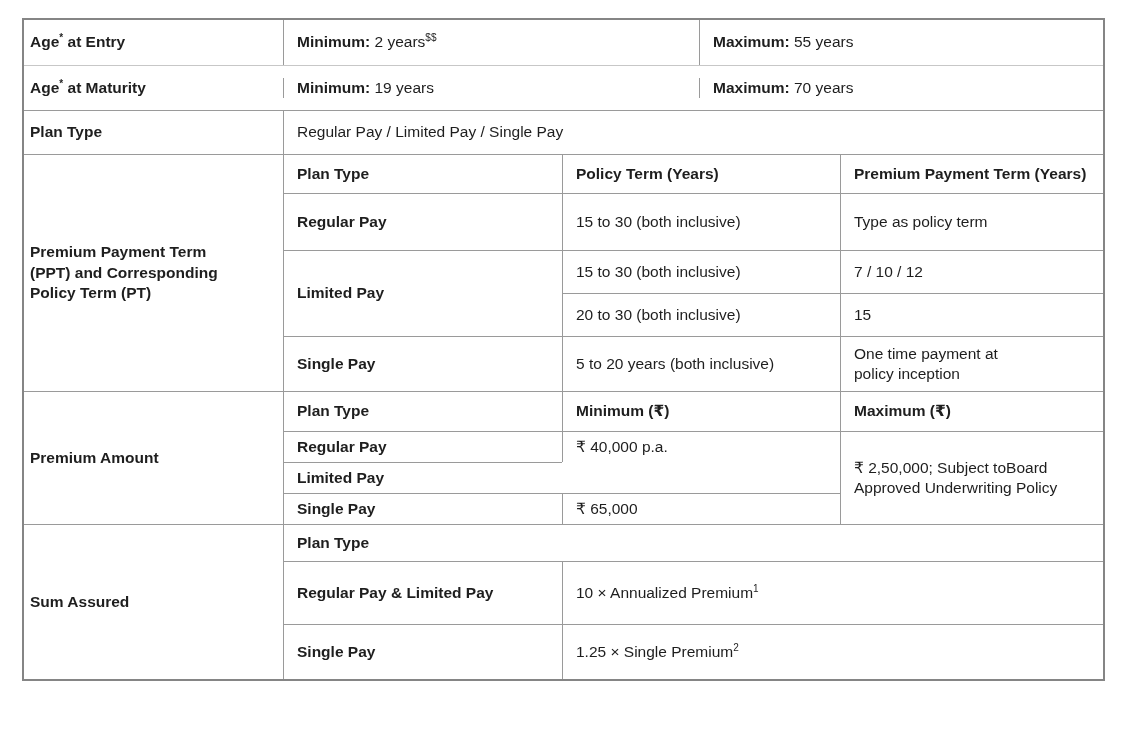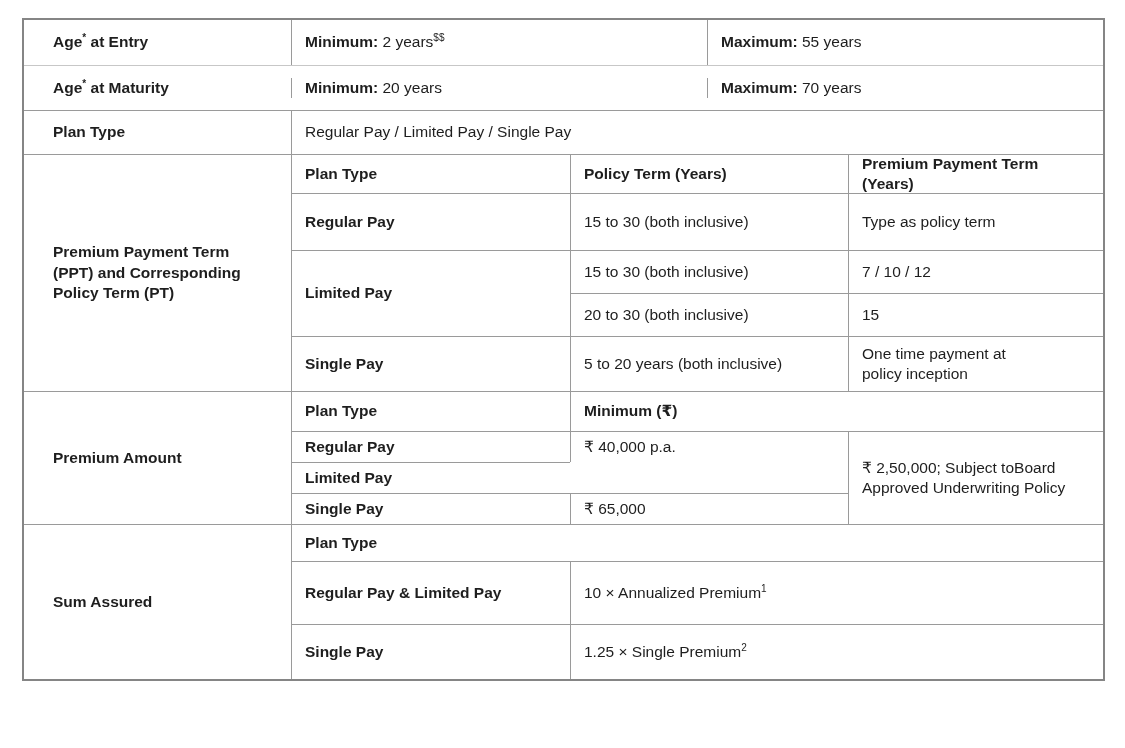--- a/index.html
+++ b/index.html
@@ -6,21 +6,21 @@
   html, body { background: #ffffff; }
   body {
     width: 1125px; height: 748px; position: relative;
     font-family: "Liberation Sans", "DejaVu Sans", sans-serif;
     font-size: 15.5px; color: #1e1e1e;
   }
   .tbl { position: absolute; left: 22px; top: 18px; width: 1083px; border: 2px solid #858585; background: #fff; }
   .band { display: flex; }
   .band + .band { border-top: 1.5px solid #9a9a9a; }
   .band.light-top { border-top-color: #c7c7c7; align-items: center; }
-  .lbl { flex: 0 0 260px; border-right: 1.5px solid #9a9a9a; display: flex; align-items: center; padding: 0 21px; font-weight: 700; margin-left: 8px; }
+  .lbl { flex: 0 0 260px; border-right: 1.5px solid #9a9a9a; display: flex; align-items: center; padding: 0 6px; font-weight: 700; }
   .lbl .txt { max-width: 200px; }
   .bc { flex: 1; min-width: 0; display: flex; }
   .cell { display: flex; align-items: center; padding: 0 13px; min-width: 0; }
   .cell.minc { flex: 0 0 416px; border-right: 1.5px solid #9a9a9a; }
   .cell.grow { flex: 1; }
   .h45 { height: 45px; } .h44 { height: 44px; } .h42 { height: 42px; }
   .grid { flex: 1; min-width: 0; display: grid; }
   .g-ppt { grid-template-columns: 278px 278px 1fr; grid-template-rows: 38px 57px 43px 43px 55px; }
   .g-amt { grid-template-columns: 278px 278px 1fr; grid-template-rows: 39px 31px 31px 31px; }
   .g-sa  { grid-template-columns: 278px 1fr; grid-template-rows: 36px 63px 55px; }
@@ -50,21 +50,21 @@
       </div>
     </div>
   </div>
 
   <div class="band h45 light-top">
     <div class="lbl">
       <div class="txt"><span>Age</span><sup class="sup">*</sup><span> at Maturity</span></div>
     </div>
     <div class="bc">
       <div class="cell minc">
-        <div class="txt"><span class="b">Minimum:</span><span> 20 years</span></div>
+        <div class="txt"><span class="b">Minimum:</span><span> 19 years</span></div>
       </div>
       <div class="cell grow">
         <div class="txt"><span class="b">Maximum:</span><span> 70 years</span></div>
       </div>
     </div>
   </div>
 
   <div class="band h44">
     <div class="lbl">
       <div class="txt">Plan Type</div>
@@ -133,20 +133,23 @@
     <div class="lbl">
       <div class="txt">Premium Amount</div>
     </div>
     <div class="grid g-amt">
       <div class="gc b" style="grid-area:1/1">
           <div class="txt">Plan Type</div>
         </div>
       <div class="gc b bl" style="grid-area:1/2">
           <div class="txt">Minimum (₹)</div>
         </div>
+      <div class="gc b bl" style="grid-area:1/3">
+          <div class="txt">Maximum (₹)</div>
+        </div>
 
       <div class="gc b bt" style="grid-area:2/1">
           <div class="txt">Regular Pay</div>
         </div>
       <div class="gc bt bl" style="grid-area:2/2">
           <div class="txt">₹ 40,000 p.a.</div>
         </div>
       <div class="gc bt bl" style="grid-row:2 / span 3; grid-column:3">
           <div class="txt">₹ 2,50,000; Subject toBoard Approved Underwriting Policy</div>
         </div>

